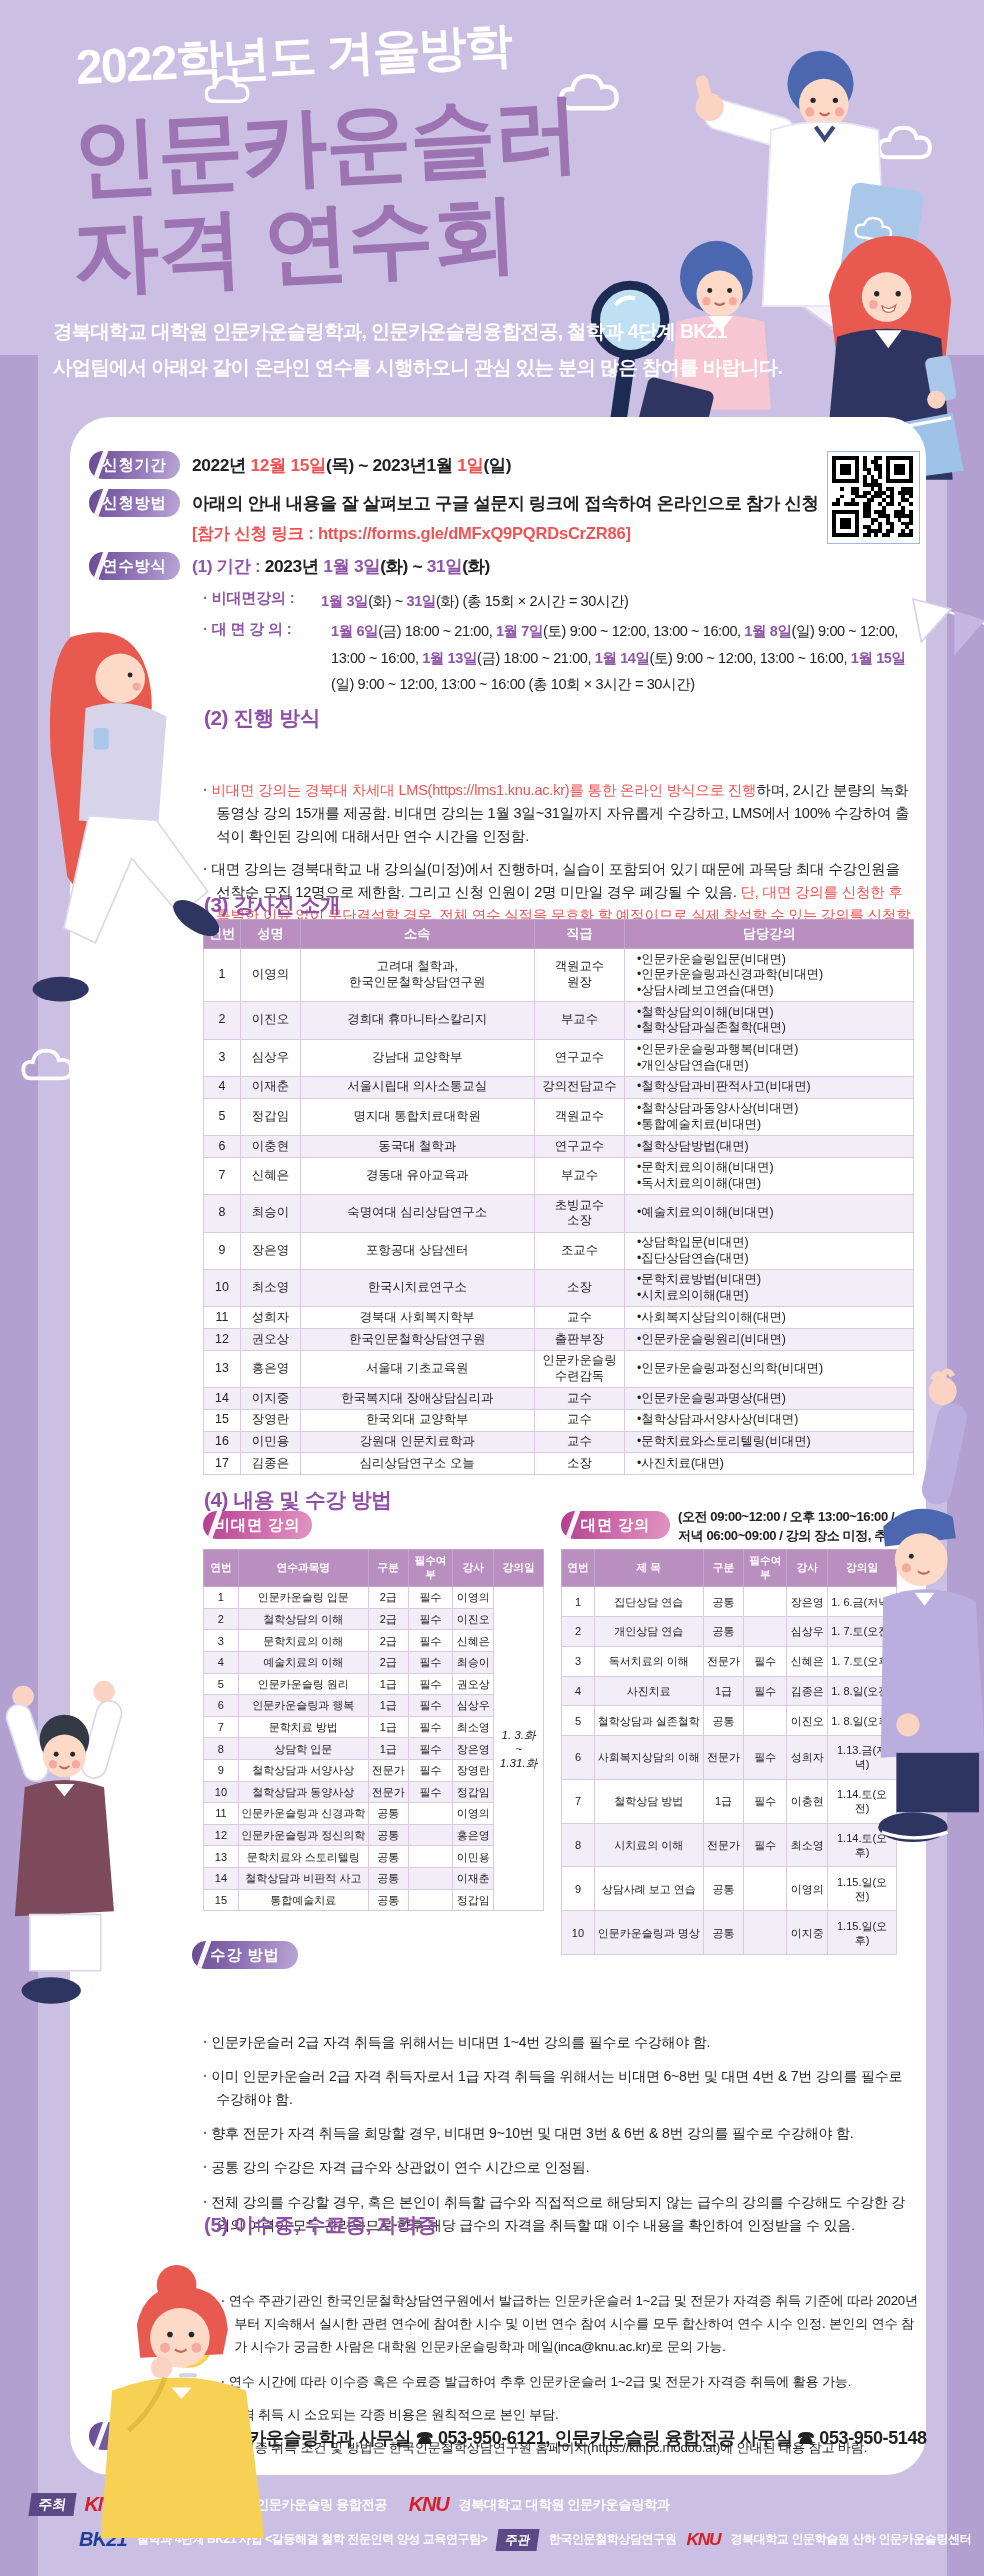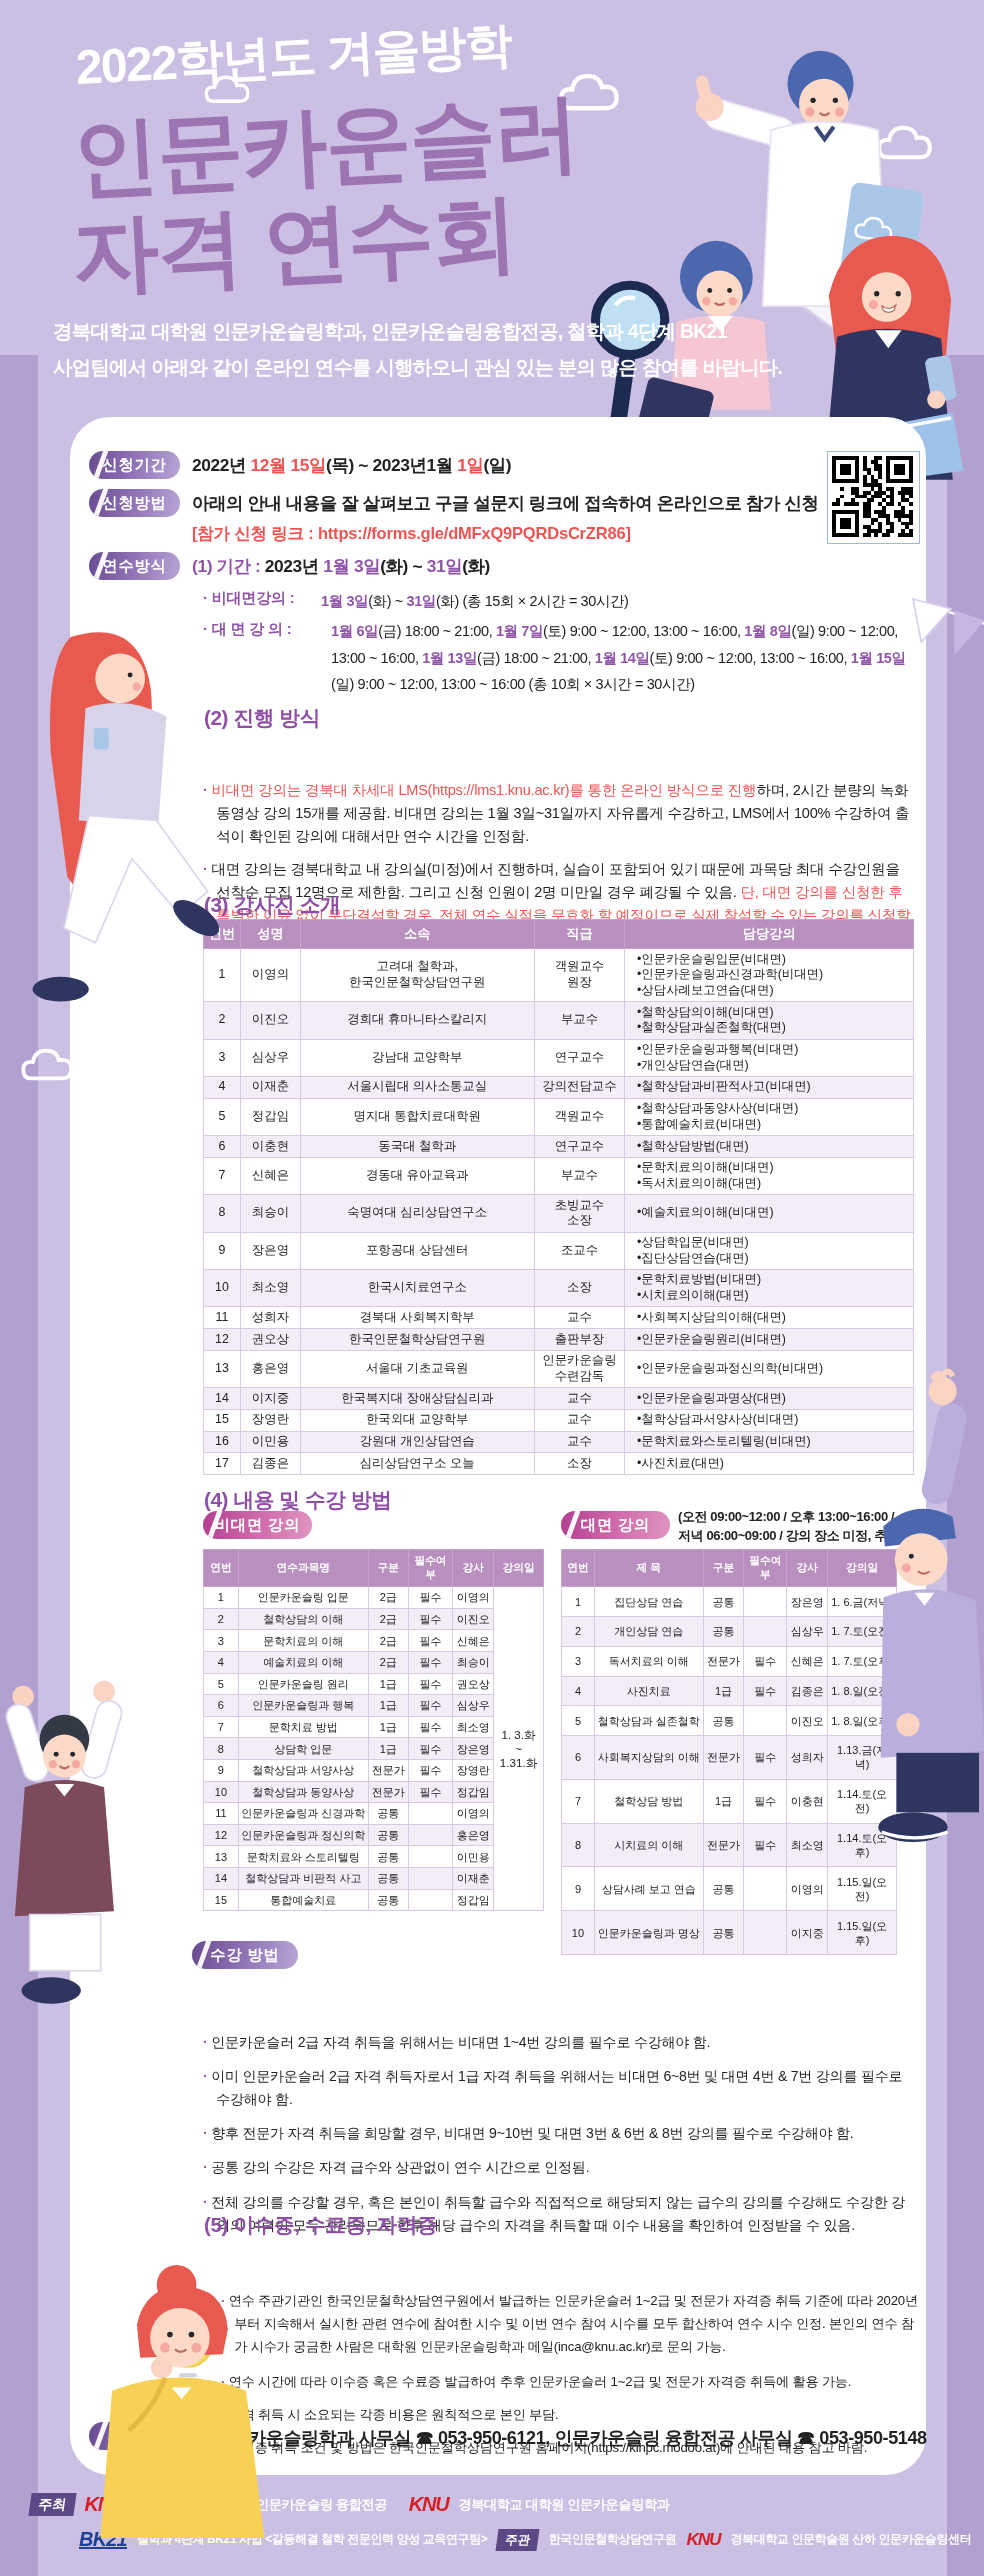--- a/index.html
+++ b/index.html
@@ -29,29 +29,29 @@
   th{background:#b88fbf;color:#fff;font-weight:bold;border:0.8px solid #c7a4cd;padding:5px 1.7px;}
   td{border:0.8px solid #d9c9e4;color:#222;text-align:center;vertical-align:middle;}
   tr.alt td{background:#f3edf8;}
   .tbl-instructors{font-size:12.4px;} .tbl-instructors th{font-size:13.2px;}
   .tbl-instructors td{padding:2.5px 3.3px;line-height:15.7px;white-space:pre-line;}
   .tbl-instructors td.lect{text-align:left;padding-left:11.6px;}
   .lecture-line::before{content:"\2022 ";}
   .tbl-course{font-size:11px;} .tbl-course th{font-size:10.7px;padding:4.1px 0.8px;}
   .tbl-course td{line-height:14px;}
   .tbl-online td{padding:3.3px 1.7px;} .tbl-offline td{padding:7.4px 1.7px;}
-  .day-merged{white-space:pre-line;background:#fff !important;font-size:11.6px;}
+  .day-merged{white-space:pre-line;background:#fff !important;font-size:11.6px;font-style:italic;}
   .note{position:absolute;font-size:13px;font-weight:bold;color:#222;letter-spacing:-0.4px;white-space:nowrap;}
   .contact-text{position:absolute;font-size:18px;font-weight:bold;color:#222;letter-spacing:-0.4px;white-space:nowrap;}
   .footer-line{position:absolute;display:flex;align-items:center;gap:10px;white-space:nowrap;}
   .host-badge{background:#5b4887;color:#fff;font-weight:bold;font-size:14px;padding:2.5px 8.3px;transform:skewX(-8deg);}
   .knu{color:#d61f26;font-weight:bold;font-style:italic;font-size:20px;letter-spacing:-1.2px;}
   .ftext{color:#fff;font-weight:bold;font-size:13.2px;letter-spacing:-0.4px;}
   .ftext2{color:#fff;font-weight:bold;font-size:12px;letter-spacing:-0.4px;}
-  .bk21{position:relative;color:#1f4096;font-weight:bold;font-style:italic;font-size:20px;letter-spacing:-0.8px;text-decoration:underline;}
+  .bk21{position:relative;color:#1f4096;font-weight:bold;font-style:italic;font-size:20px;letter-spacing:-0.8px;}
   .bk21 .four{position:absolute;top:-7.4px;right:-1.7px;font-size:7.4px;color:#d61f26;font-style:normal;letter-spacing:0;}
   .qr-wrap{position:absolute;left:827px;top:451px;width:93px;height:93px;background:#fff;border:1.7px solid #9db8e8;padding:4.1px;}
 </style>
 </head>
 <body>
 
 <div class="poster">
 
   <div class="bar bar-left"></div>
   <div class="bar bar-right"></div>
@@ -429,21 +429,21 @@
           <tr>
             <td>15</td>
             <td>장영란</td>
             <td>한국외대 교양학부</td>
             <td>교수</td>
             <td class="lect"><div class="lecture-line">철학상담과서양사상(비대면)</div></td>
           </tr>
           <tr class="alt">
             <td>16</td>
             <td>이민용</td>
-            <td>강원대 개인상담연습</td>
+            <td>강원대 인문치료학과</td>
             <td>교수</td>
             <td class="lect"><div class="lecture-line">문학치료와스토리텔링(비대면)</div></td>
           </tr>
           <tr>
             <td>17</td>
             <td>김종은</td>
             <td>심리상담연구소 오늘</td>
             <td>소장</td>
             <td class="lect"><div class="lecture-line">사진치료(대면)</div></td>
           </tr>

